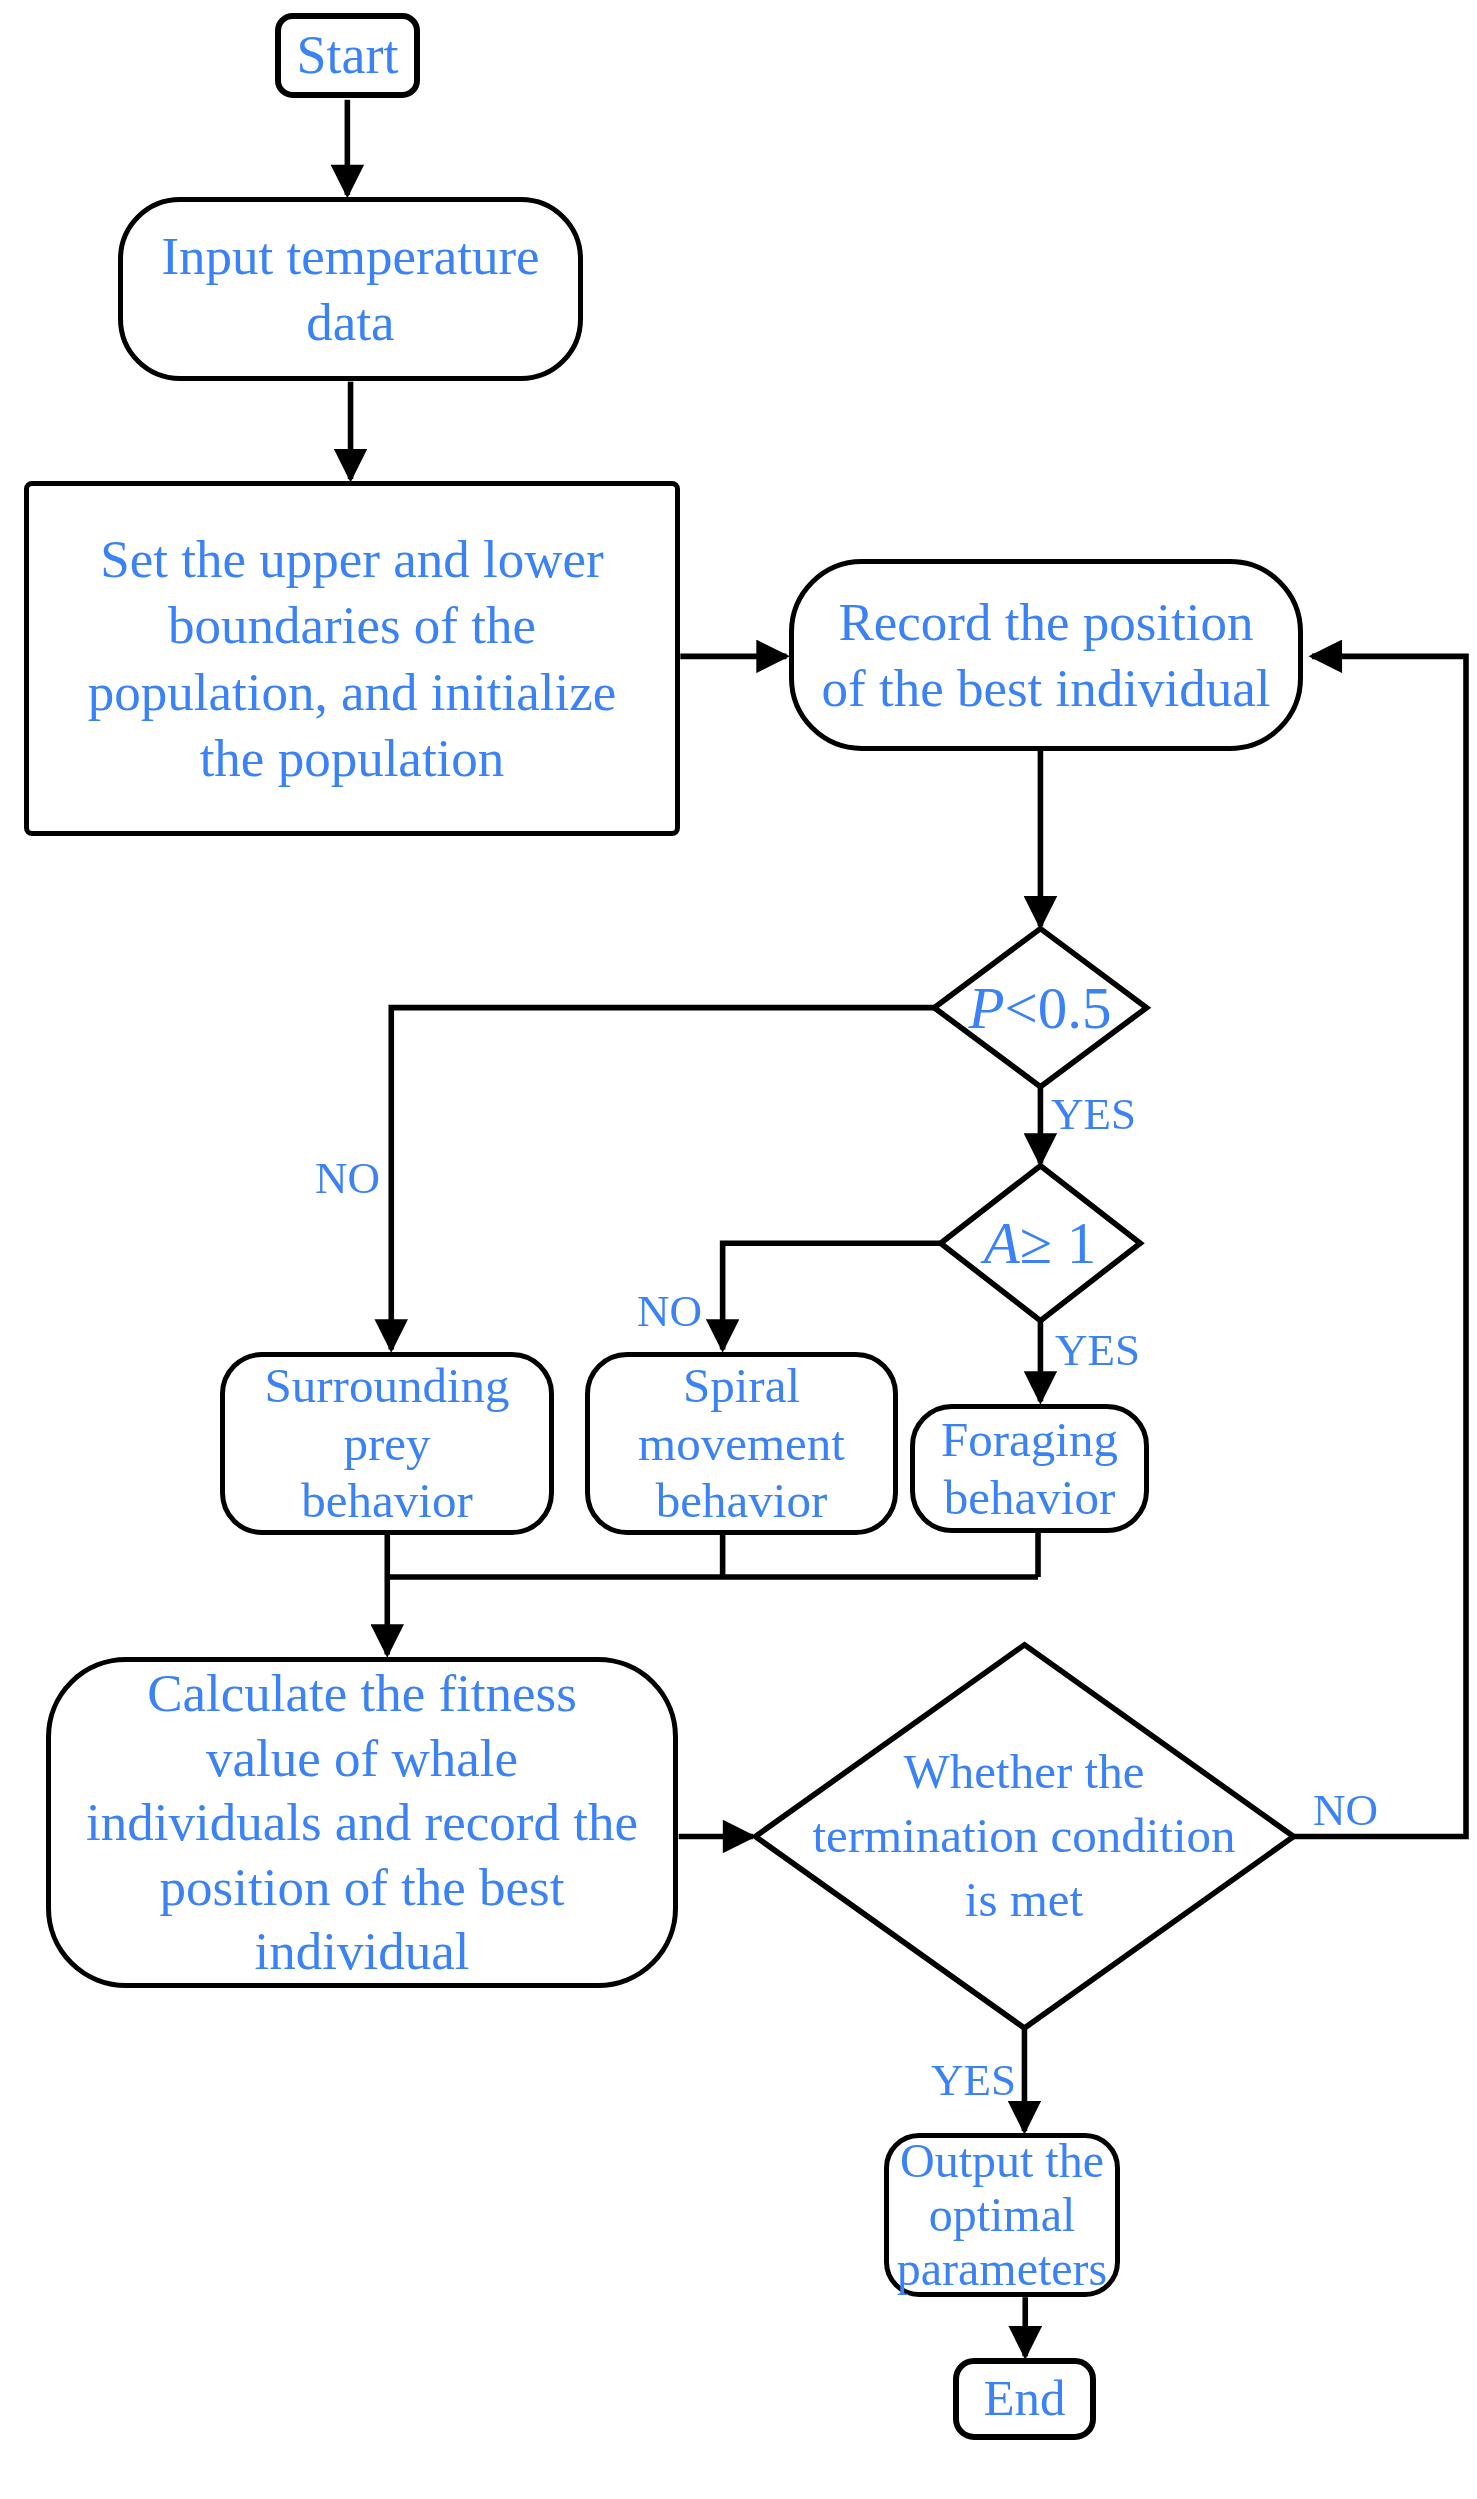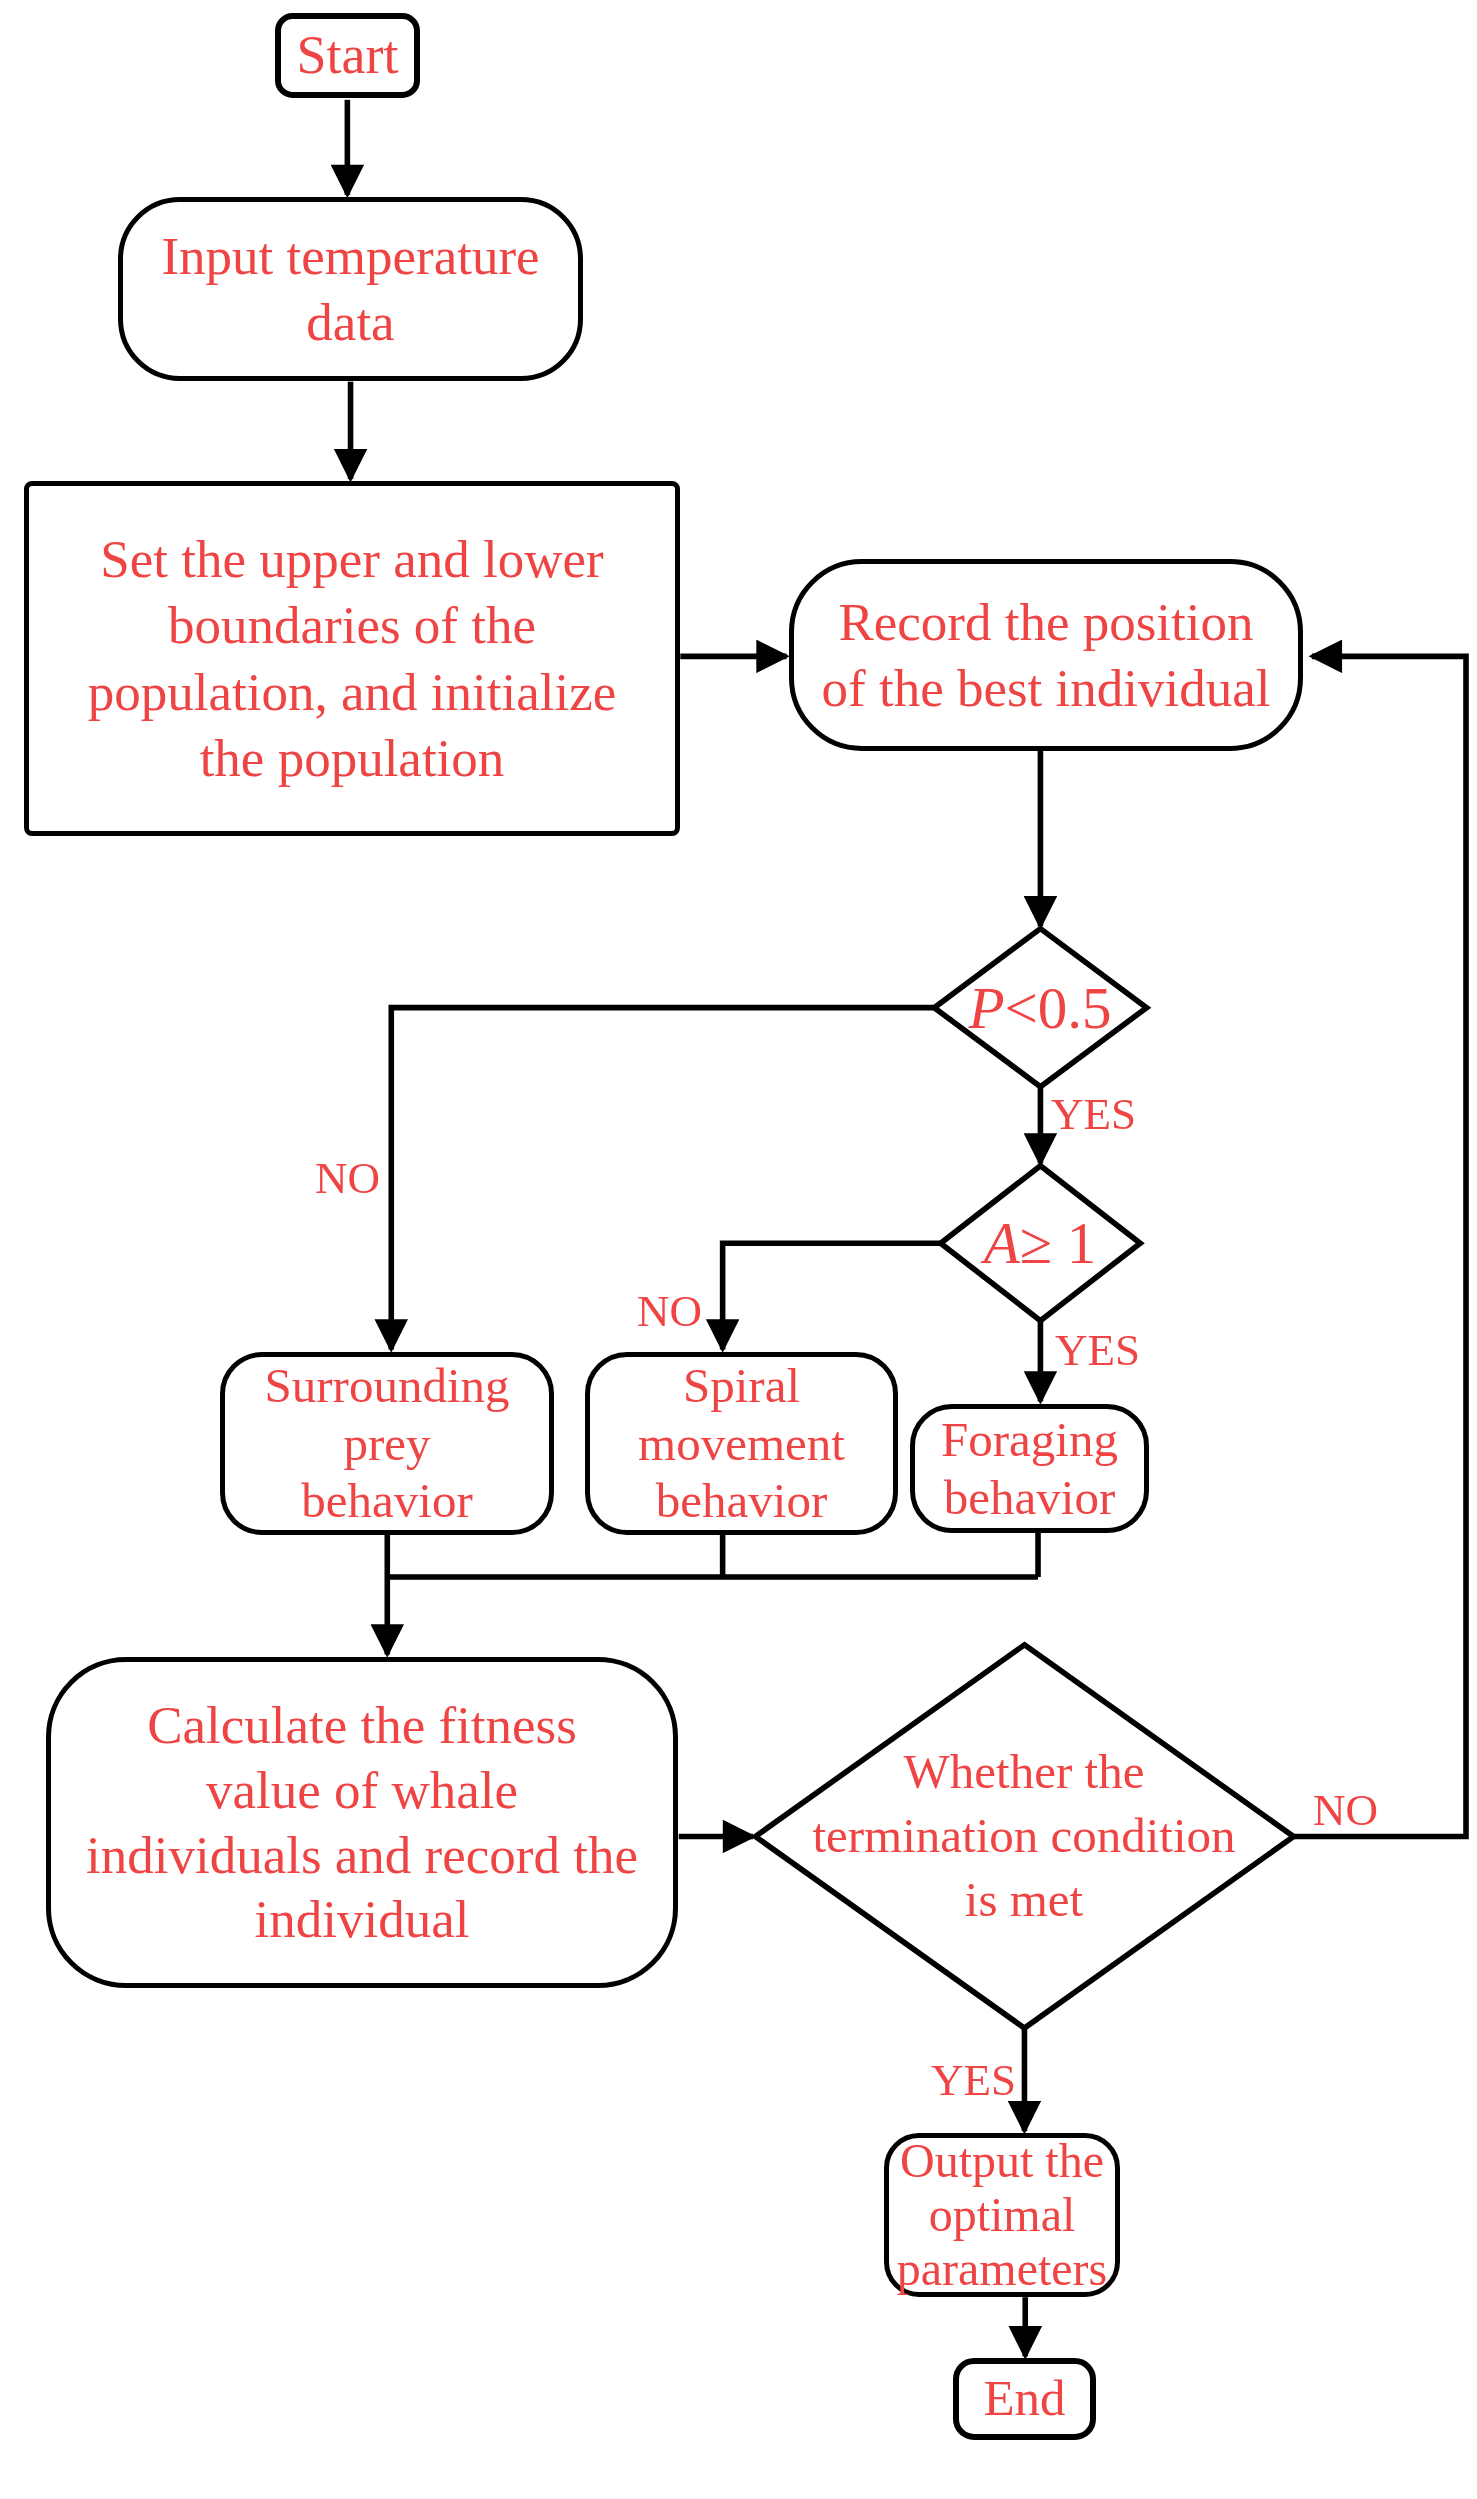--- a/index.html
+++ b/index.html
@@ -1,21 +1,21 @@
 <!DOCTYPE html>
 <html style="font-size:12.8px"><head>
 <meta charset="utf-8">
 <style>
   html,body{margin:0;padding:0;background:#ffffff;}
   .canvas{
     position:relative;
     width:1478px;height:2500px;
     background:#ffffff;
     font-family:"Liberation Serif","DejaVu Serif",serif;
-    color:#ef4444;
+    color:#3b82f6;
     overflow:hidden;
   }
   svg.wires{position:absolute;left:0;top:0;width:1478px;height:2500px;}
   .wire{stroke:#000;stroke-width:7;fill:none;}
   .shape{stroke:#000;stroke-width:7;fill:#ffffff;}
   .box{
     position:absolute;
     box-sizing:border-box;
     border:5.6px solid #000;
     background:#ffffff;
@@ -104,20 +104,21 @@
 
   <div class="box fs62 lh118" style="left:910px;top:1404px;width:239px;height:129px;border-radius:42px;">
     <div>Foraging</div>
     <div>behavior</div>
   </div>
 
   <div class="box fs66 lh122" style="left:46px;top:1657px;width:632px;height:331px;border-radius:80px;">
     <div>Calculate the fitness</div>
     <div>value of whale</div>
     <div>individuals and record the</div>
+    <div>position of the best</div>
     <div>individual</div>
   </div>
 
   <div class="box fs60 lh112" style="left:884px;top:2133px;width:236px;height:164px;border-radius:35px;">
     <div>Output the</div>
     <div>optimal</div>
     <div>parameters</div>
   </div>
 
   <div class="box thick fs64" style="left:953px;top:2358px;width:143px;height:82px;border-radius:21px;">

